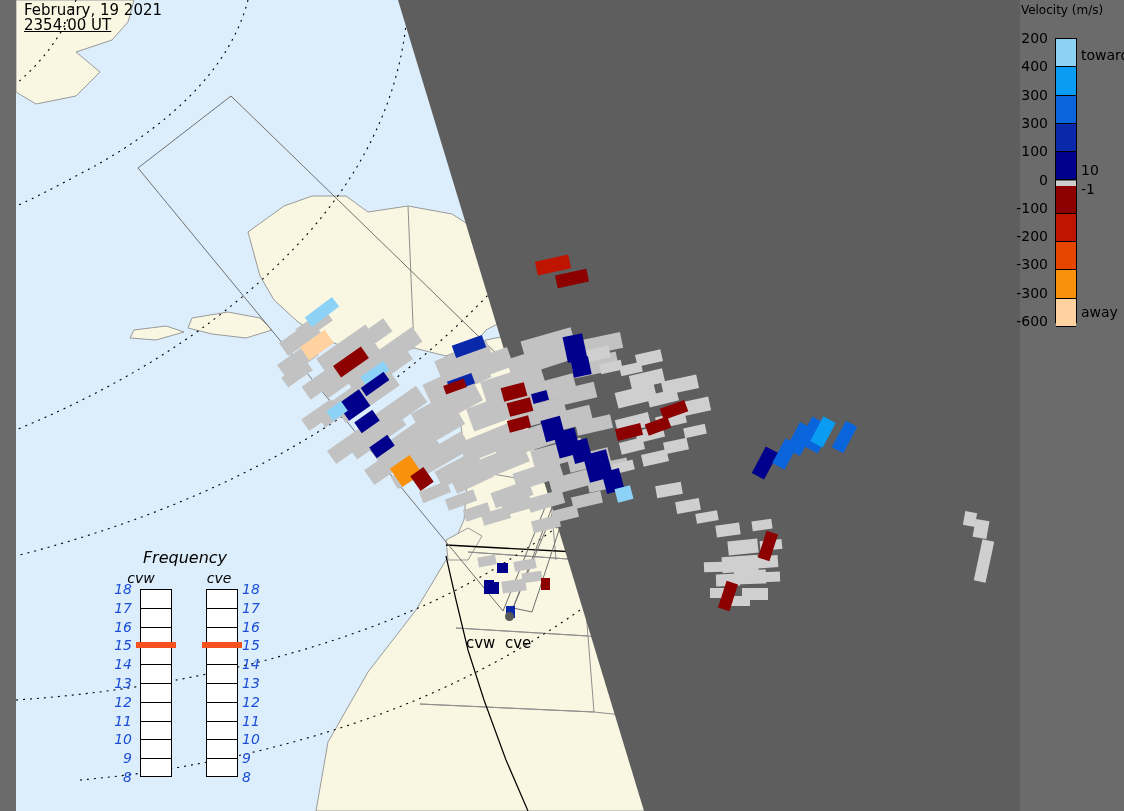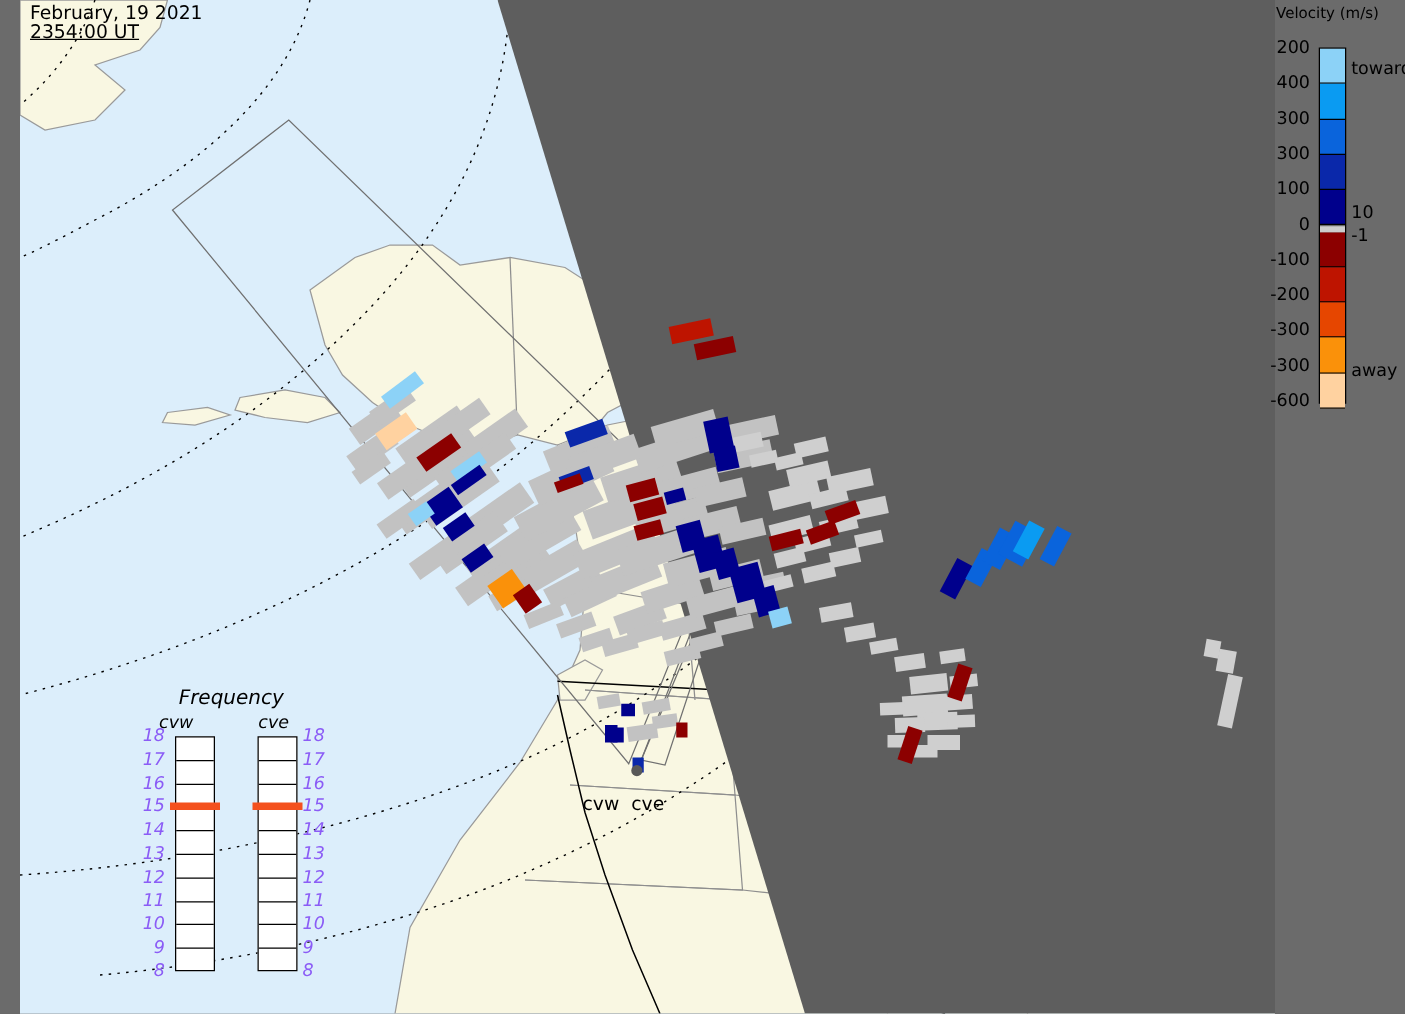--- a/index.html
+++ b/index.html
@@ -28,21 +28,21 @@
   #freq{position:absolute;left:84px;top:548px;width:170px;height:240px;font-style:italic;}
   #freqtitle{position:absolute;left:0;top:0;width:170px;text-align:center;color:#000;font-size:16px;}
   .fcol{position:absolute;top:22px;width:70px;}
   #fcol-w{left:6px;} #fcol-e{left:84px;}
   .fname{position:absolute;top:0;width:70px;text-align:center;color:#000;font-size:14px;}
   .fbox{position:absolute;top:19px;width:32px;height:188px;border:1px solid #000;box-sizing:border-box;background:#fff;}
   #fbox-w{left:34px;} #fbox-e{left:22px;}
   .fseg{position:absolute;left:0;width:100%;border-bottom:1px solid #000;box-sizing:border-box;}
   .fmark{position:absolute;height:6px;background:#f4511e;}
   #fmark-w{left:30px;width:40px;} #fmark-e{left:18px;width:40px;}
-  .flab{position:absolute;font-size:14px;line-height:14px;color:#8b5cf6;white-space:nowrap;}
+  .flab{position:absolute;font-size:14px;line-height:14px;color:#1d4ed8;white-space:nowrap;}
   .flab-w{text-align:right;width:26px;left:0;}
   .flab-e{text-align:left;width:26px;left:58px;}
 
   
   .stlab{position:absolute;color:#000;font-size:15px;white-space:nowrap;}
   .stdot{position:absolute;width:9px;height:9px;border-radius:50%;background:#585858;}
 </style>
 </head>
 <body>
 
@@ -398,21 +398,21 @@
         <div class="sw" style="top: 141.5px; height: 5px; background: rgb(205, 205, 205);"></div>
         <div class="sw" style="top: 146.5px; height: 28.3px; background: rgb(140, 0, 0); border-bottom: 1px solid rgb(0, 0, 0);"></div>
         <div class="sw" style="top: 174.8px; height: 28.3px; background: rgb(190, 20, 0); border-bottom: 1px solid rgb(0, 0, 0);"></div>
         <div class="sw" style="top: 203.1px; height: 28.3px; background: rgb(230, 70, 0); border-bottom: 1px solid rgb(0, 0, 0);"></div>
         <div class="sw" style="top: 231.4px; height: 28.3px; background: rgb(250, 145, 10); border-bottom: 1px solid rgb(0, 0, 0);"></div>
         <div class="sw" style="top: 259.7px; height: 28.3px; background: rgb(255, 210, 160); border-bottom: 1px solid rgb(0, 0, 0);"></div>
       </div>
     <div class="cbside" style="top:48px;">toward</div>
     <div class="cbside" style="top:163px;">10</div>
     <div class="cbside" style="top:182px;">-1</div>
-    <div class="cbside" style="top:290px;text-align:center;">away</div>
+    <div class="cbside" style="top:305px;text-align:center;">away</div>
   <div class="cbtick" style="top: 31px;">200</div>
       <div class="cbtick" style="top: 59.3px;">400</div>
       <div class="cbtick" style="top: 87.6px;">300</div>
       <div class="cbtick" style="top: 115.9px;">300</div>
       <div class="cbtick" style="top: 144.2px;">100</div>
       <div class="cbtick" style="top: 172.5px;">0</div>
       <div class="cbtick" style="top: 200.8px;">-100</div>
       <div class="cbtick" style="top: 229.1px;">-200</div>
       <div class="cbtick" style="top: 257.4px;">-300</div>
       <div class="cbtick" style="top: 285.7px;">-300</div>

